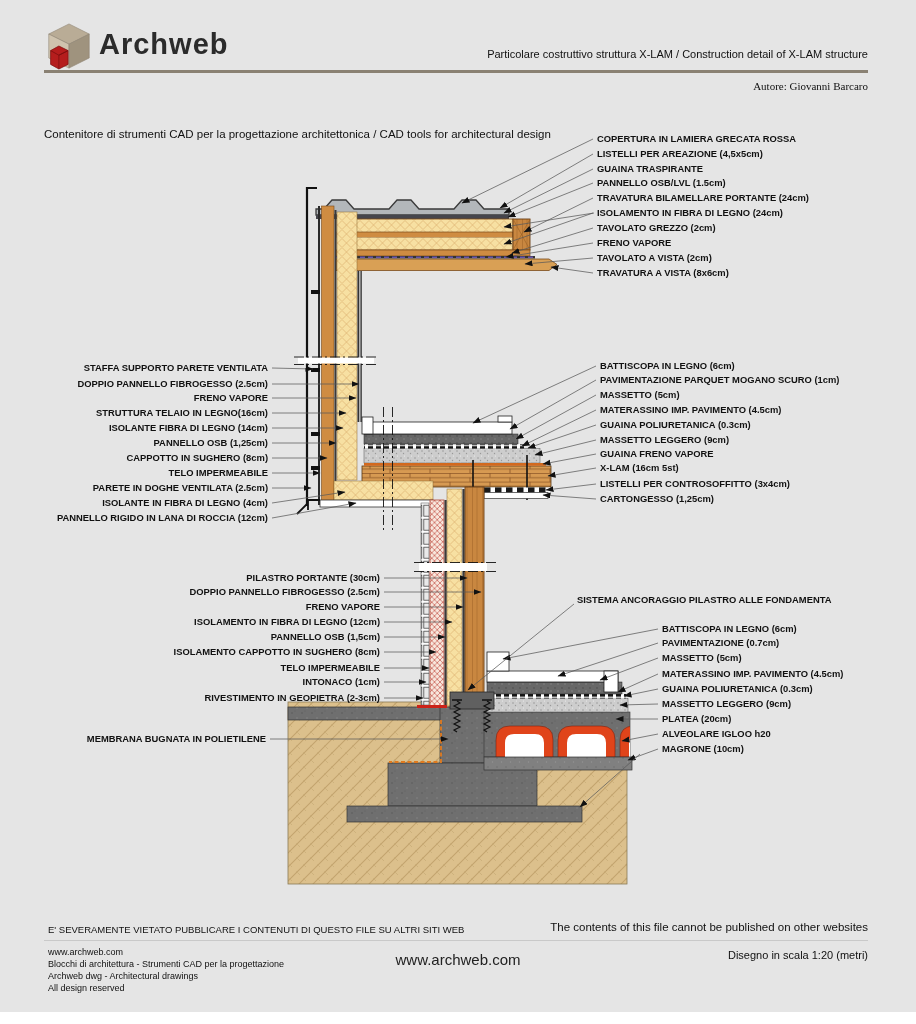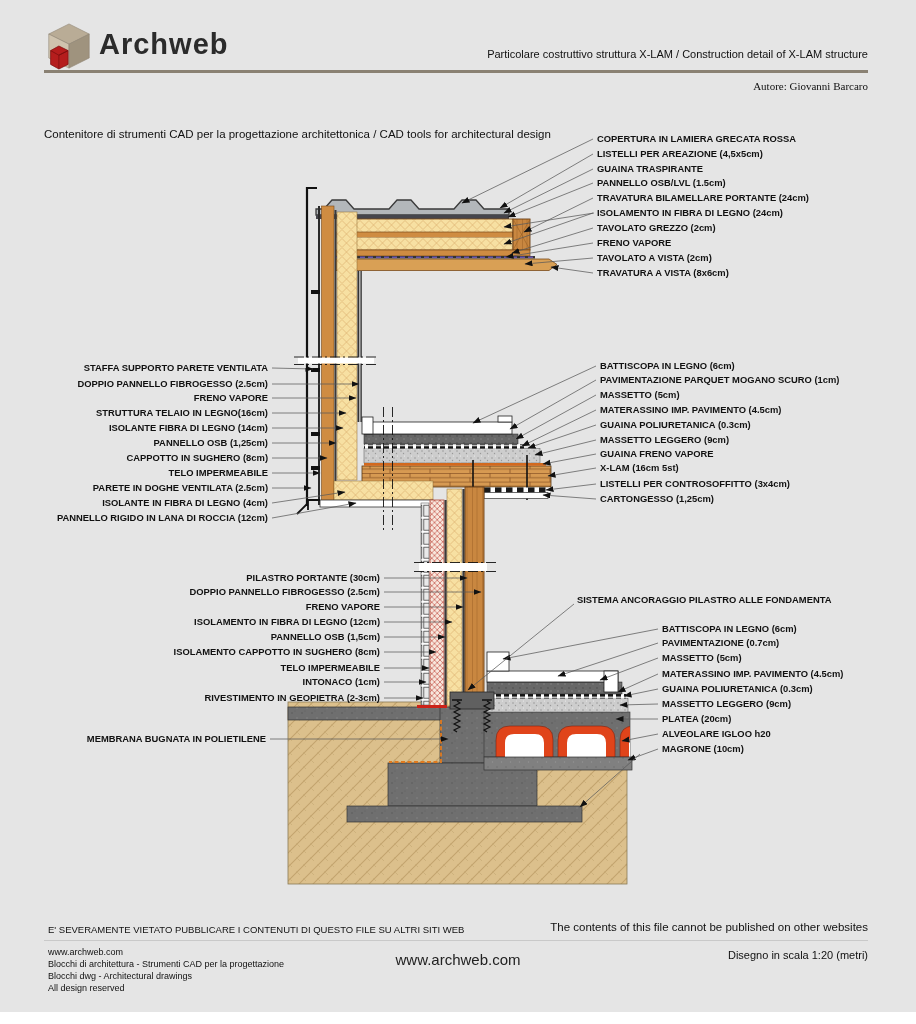--- a/index.html
+++ b/index.html
@@ -324,18 +324,18 @@
         <text x="577" y="603.2" text-anchor="start" class="callout">SISTEMA ANCORAGGIO PILASTRO ALLE FONDAMENTA</text>
       </g>
   </svg>
 
   <div class="abs ftr-notice-en">The contents of this file cannot be published on other websites</div>
   <div class="abs ftr-notice-it">E' SEVERAMENTE VIETATO PUBBLICARE I CONTENUTI DI QUESTO FILE SU ALTRI SITI WEB</div>
   <div class="abs ftr-rule"></div>
   <div class="abs ftr-left">
     <div>www.archweb.com</div>
     <div>Blocchi di architettura - Strumenti CAD  per la progettazione</div>
-    <div>Blocchi dwg - Architectural drawings</div>
+    <div>Archweb dwg - Architectural drawings</div>
     <div>All design reserved</div>
   </div>
   <div class="abs ftr-center">www.archweb.com</div>
   <div class="abs ftr-right">Disegno in scala 1:20 (metri)</div>
 </div>
 
 </body></html>

